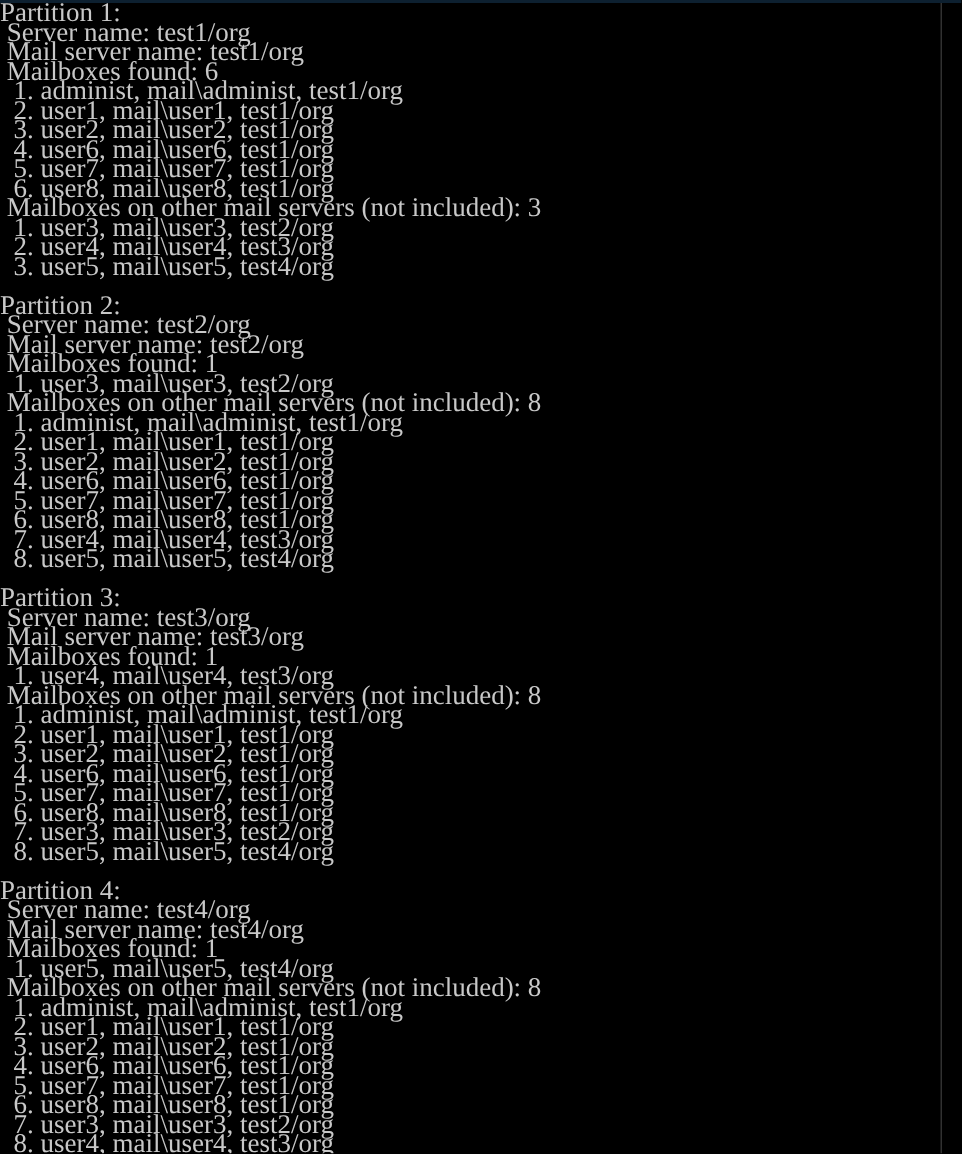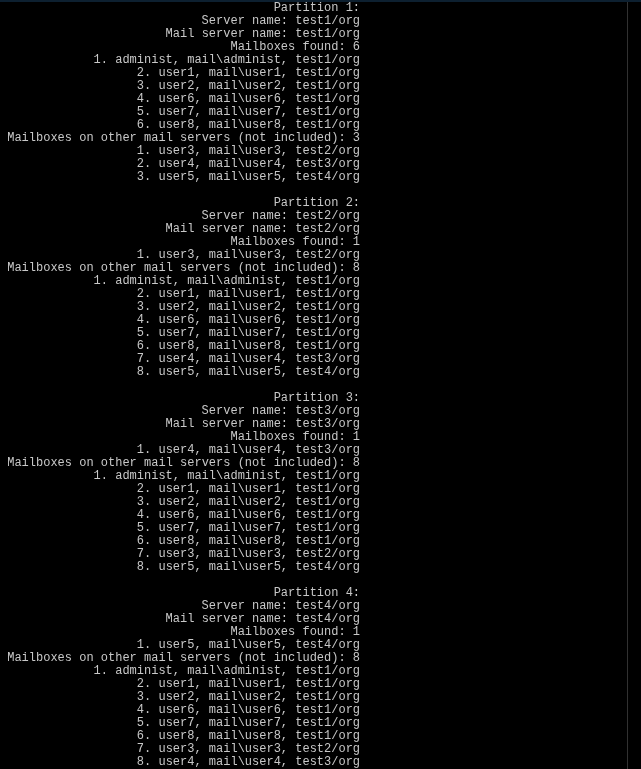--- a/index.html
+++ b/index.html
@@ -32,26 +32,25 @@
     background: #3a3a3a;
     opacity: 0.85;
   }
   #console-output {
     position: absolute;
     top: 0;
     left: 0;
     padding: 0;
     margin: 0;
     color: #c8c8c8;
-    font-family: Liberation Mono, monospace;
-    font-size: 12px;
+    font-family: Liberation Serif, serif;
+    font-size: 18px;
     line-height: 13px;
     letter-spacing: 0px;
     white-space: pre;
-    text-align: right;
   }
   .line {
     height: 13px;
     white-space: pre;
     color: #c8c8c8;
   }
   .line.blank {
     height: 13px;
   }
 </style>

